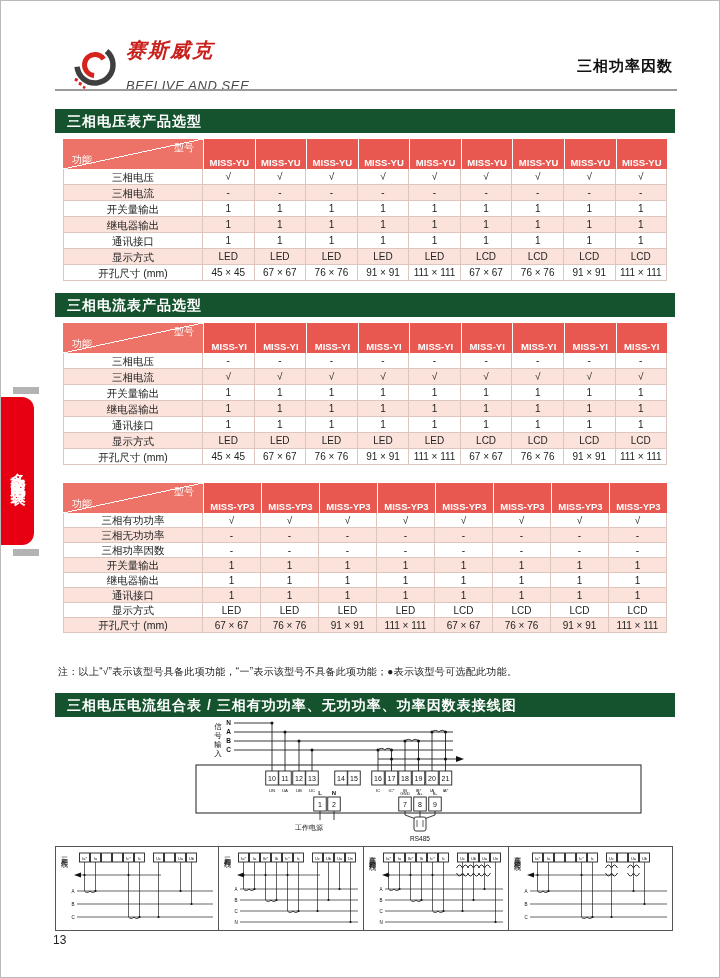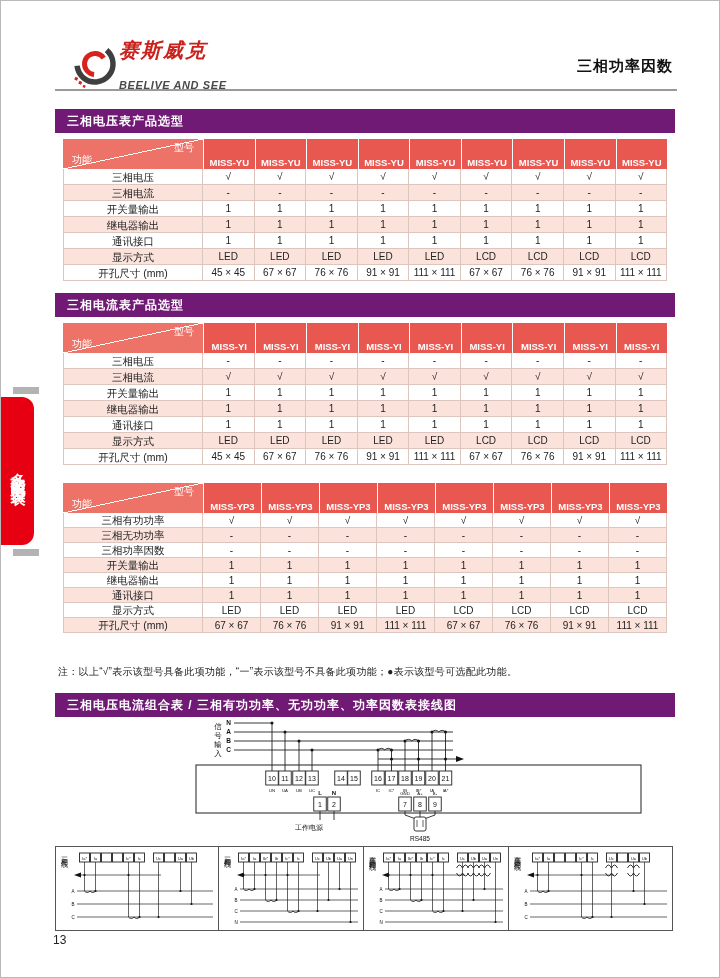--- a/index.html
+++ b/index.html
@@ -1,33 +1,33 @@
 <!DOCTYPE html>
 <html><head>
 <meta charset="utf-8">
 <style>
 *{margin:0;padding:0;box-sizing:border-box}
 html,body{width:720px;height:978px}
 body{font-family:"Liberation Sans","DejaVu Sans",sans-serif;background:#fff;position:relative}
 .page{position:absolute;inset:0;border:1px solid #b9b9b9;background:#fff;overflow:hidden}
 
-.logo{position:absolute;left:70px;top:38px;display:flex;align-items:center;}
+.logo{position:absolute;left:70px;top:38px;display:flex;align-items:center;gap:7px}
 .logo-txt{display:flex;flex-direction:column;line-height:1.1}
 .logo-cn{font-size:20px;font-weight:bold;color:#c9211c;font-style:italic;letter-spacing:2px}
-.logo-en{font-size:11px;font-weight:bold;color:#4a4a4a;font-style:italic;letter-spacing:.6px;margin-top:18px}
+.logo-en{font-size:13px;font-weight:normal;color:#4a4a4a;font-style:italic;letter-spacing:.6px;margin-top:18px}
 .htitle{position:absolute;right:46px;top:56px;font-size:15px;font-weight:bold;color:#111;letter-spacing:1px}
 .hline{position:absolute;left:54px;top:88px;width:622px;height:2px;background:#9a9a9a}
 
 .gbar{position:absolute;left:12px;width:26px;height:7px;background:#b3b3b3}
 .tab{position:absolute;left:0;top:396px;width:33px;height:148px;background:#e60012;border-radius:0 12px 12px 0;display:flex;align-items:center;justify-content:center}
 .tab span{writing-mode:vertical-rl;color:#fff;font-size:15px;font-weight:bold;letter-spacing:3px}
 
 .sec{position:absolute;left:54px;width:620px}
 .sec1{top:108px}.sec2{top:292px}.sec3{top:476px}.sec4{top:692px}
-.banner{height:24px;background:#701a75;color:#fff;font-size:12px;font-weight:bold;line-height:24px;padding-left:12px;letter-spacing:1px}
+.banner{height:24px;background:#14532d;color:#fff;font-size:14px;font-weight:bold;line-height:24px;padding-left:12px;letter-spacing:1px}
 
 .ptable{margin:6px 0 4px 8px;width:604px}
 .thead{display:flex;height:30px}
 .corner{width:140px;position:relative;color:#fff;font-size:10px;background-color:#ed7267;background-image:linear-gradient(to bottom right,rgba(0,0,0,0) 49.2%,#fff 49.2%,#fff 50.8%,rgba(0,0,0,0) 50.8%)}
 .corner .tr{position:absolute;top:2px;right:9px}
 .corner .bl{position:absolute;bottom:2px;left:9px}
 .mcell{flex:1;background:#e85750;color:#fff;font-size:9.5px;font-weight:bold;text-align:center;white-space:pre-line;line-height:1.3;padding-top:18px;border-left:1.5px solid #fff}
 .trow{display:flex;height:16px;line-height:16px}
 .t3 .trow{height:15px;line-height:15px}
 .lcell{width:140px;font-size:10.5px;color:#222;text-align:center;border:solid #dcc6be;border-width:0 1px 1px 1px}

